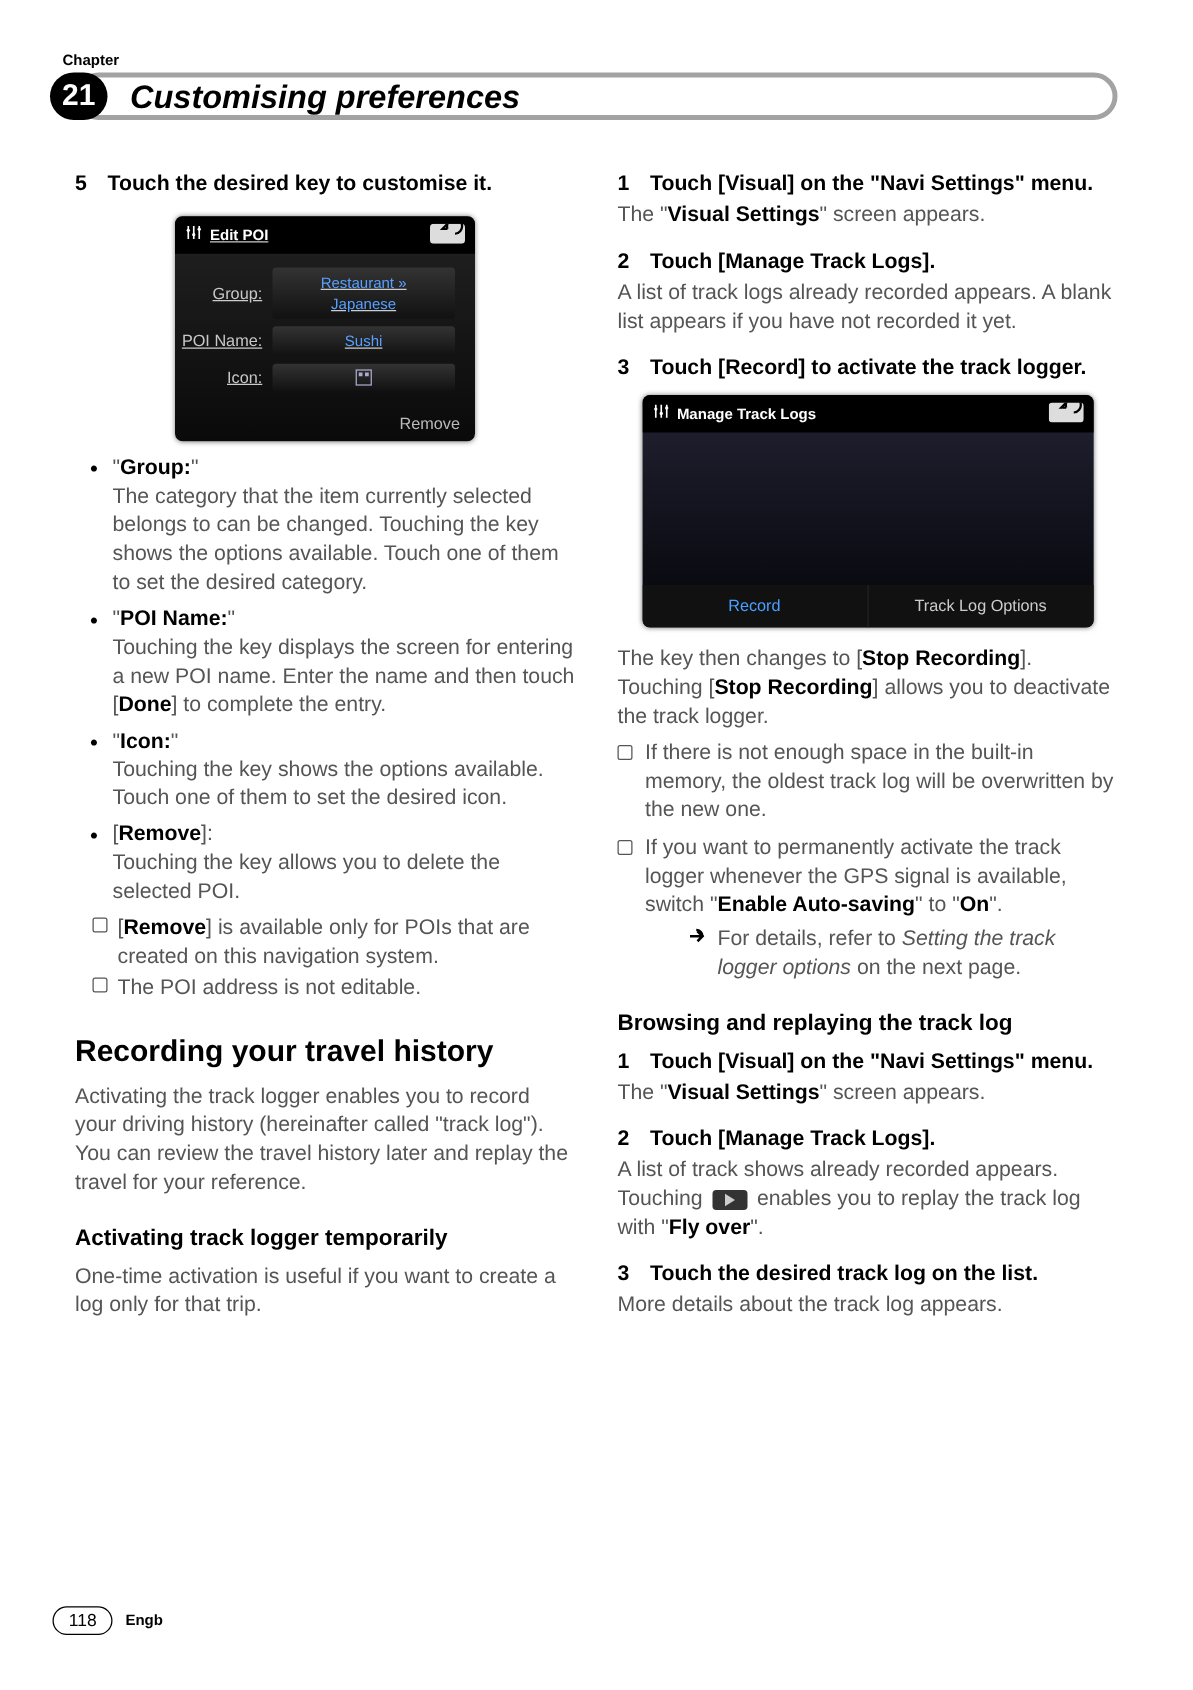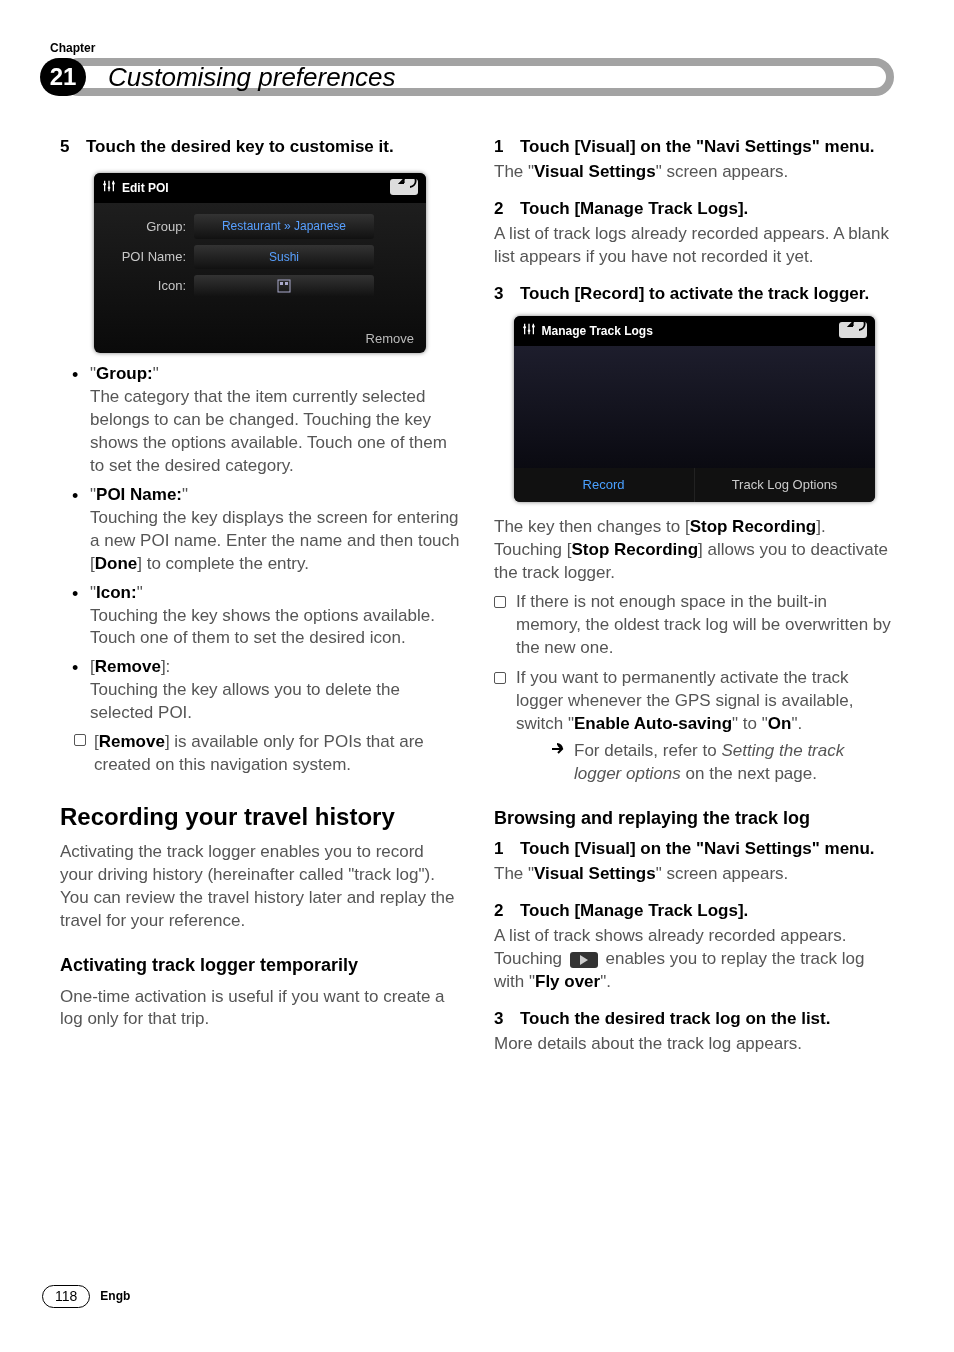--- a/index.html
+++ b/index.html
@@ -16,35 +16,36 @@
   .page { padding: 40px 60px 40px 60px; position: relative; height: 100%; }
   .chapter-label { font-size: 12px; font-weight: bold; margin-left: -10px; margin-bottom: 2px; }
   .chapter-bar { display: flex; align-items: center; margin-bottom: 40px; position: relative; }
   .chapter-num {
     background: #000; color: #ffffff; font-weight: bold; font-size: 24px;
     width: 46px; height: 38px; border-radius: 19px; display: flex;
     align-items: center; justify-content: center; margin-left: -20px;
     z-index: 2;
   }
   .chapter-title-wrap {
-    flex: 1; border: 8px solid #a3a3a3; border-radius: 22px; height: 38px;
+    flex: 1; border: 4px solid #a3a3a3; border-radius: 22px; height: 38px;
     margin-left: -26px; display: flex; align-items: center; padding-left: 40px;
-    font-size: 26px; font-weight: 400; font-style: italic;
+    font-size: 26px; font-weight: 700; font-style: italic;
   }
   .columns { display: flex; gap: 34px; }
   .col { flex: 1; }
   .step-line { display: flex; gap: 12px; margin-bottom: 2px; font-size: 17px; }
   .step-num { font-weight: bold; min-width: 14px; }
   .step-txt { font-weight: bold; }
   .body-text { color: #555; font-size: 17px; margin-bottom: 4px; }
   .screenshot1 {
-    width: 332px; height: 180px; background: linear-gradient(#222, #0a0a0a);
+    width: 240px; height: 180px; background: linear-gradient(#222, #0a0a0a);
     border-radius: 6px; margin: 14px auto 10px auto; position: relative;
     color: #ccc; font-size: 12px; box-shadow: 0 0 4px rgba(0,0,0,.5);
     overflow: hidden;
+    text-decoration: underline;
   }
   .ss1-title { background: #000; color: #fff; font-weight: bold; padding: 6px 8px; display:flex; align-items:center; gap:6px;}
   .ss1-back { position:absolute; top:6px; right:8px; }
   .ss1-back svg { width:28px; height:16px; }
   .ss1-row { display:flex; align-items:center; padding: 3px 16px 3px 0; font-size: 13px;}
   .ss1-lbl { width: 100px; text-align: right; padding-right: 8px; color: #c8c8c8;}
   .ss1-val { color: #58a0ff; padding: 4px 20px; background: linear-gradient(#333,#111); border-radius:3px; width: 180px; text-align:center; font-size:12px;}
   .ss1-icon { color:#bbb; display:flex; justify-content:center; width:180px;}
   .ss1-addr { color:#bbb; }
   .ss1-footer { position:absolute; bottom:6px; right:12px; color:#bbb; font-size:13px;}
@@ -154,20 +155,24 @@
         </li>
         <li>
           <span class="quote">[</span><span class="opt-name">Remove</span><span class="quote">]:</span><br>
           <span>Touching the key allows you to delete the selected POI.</span>
         </li>
       </ul>
       <div class="note-line">
         <div class="note-check"></div>
         <div><span>[</span><span class="inline-bold">Remove</span><span>] is available only for POIs that are created on this navigation system.</span></div>
       </div>
+      <div class="note-line">
+        <div class="note-check"></div>
+        <div>The POI address is not editable.</div>
+      </div>
 
       <div class="h2">Recording your travel history</div>
       <div class="body-text">Activating the track logger enables you to record your driving history (hereinafter called "track log"). You can review the travel history later and replay the travel for your reference.</div>
 
       <div class="h3">Activating track logger temporarily</div>
       <div class="body-text">One-time activation is useful if you want to create a log only for that trip.</div>
     </div>
 
     <div class="col">
       <div class="step-line">

